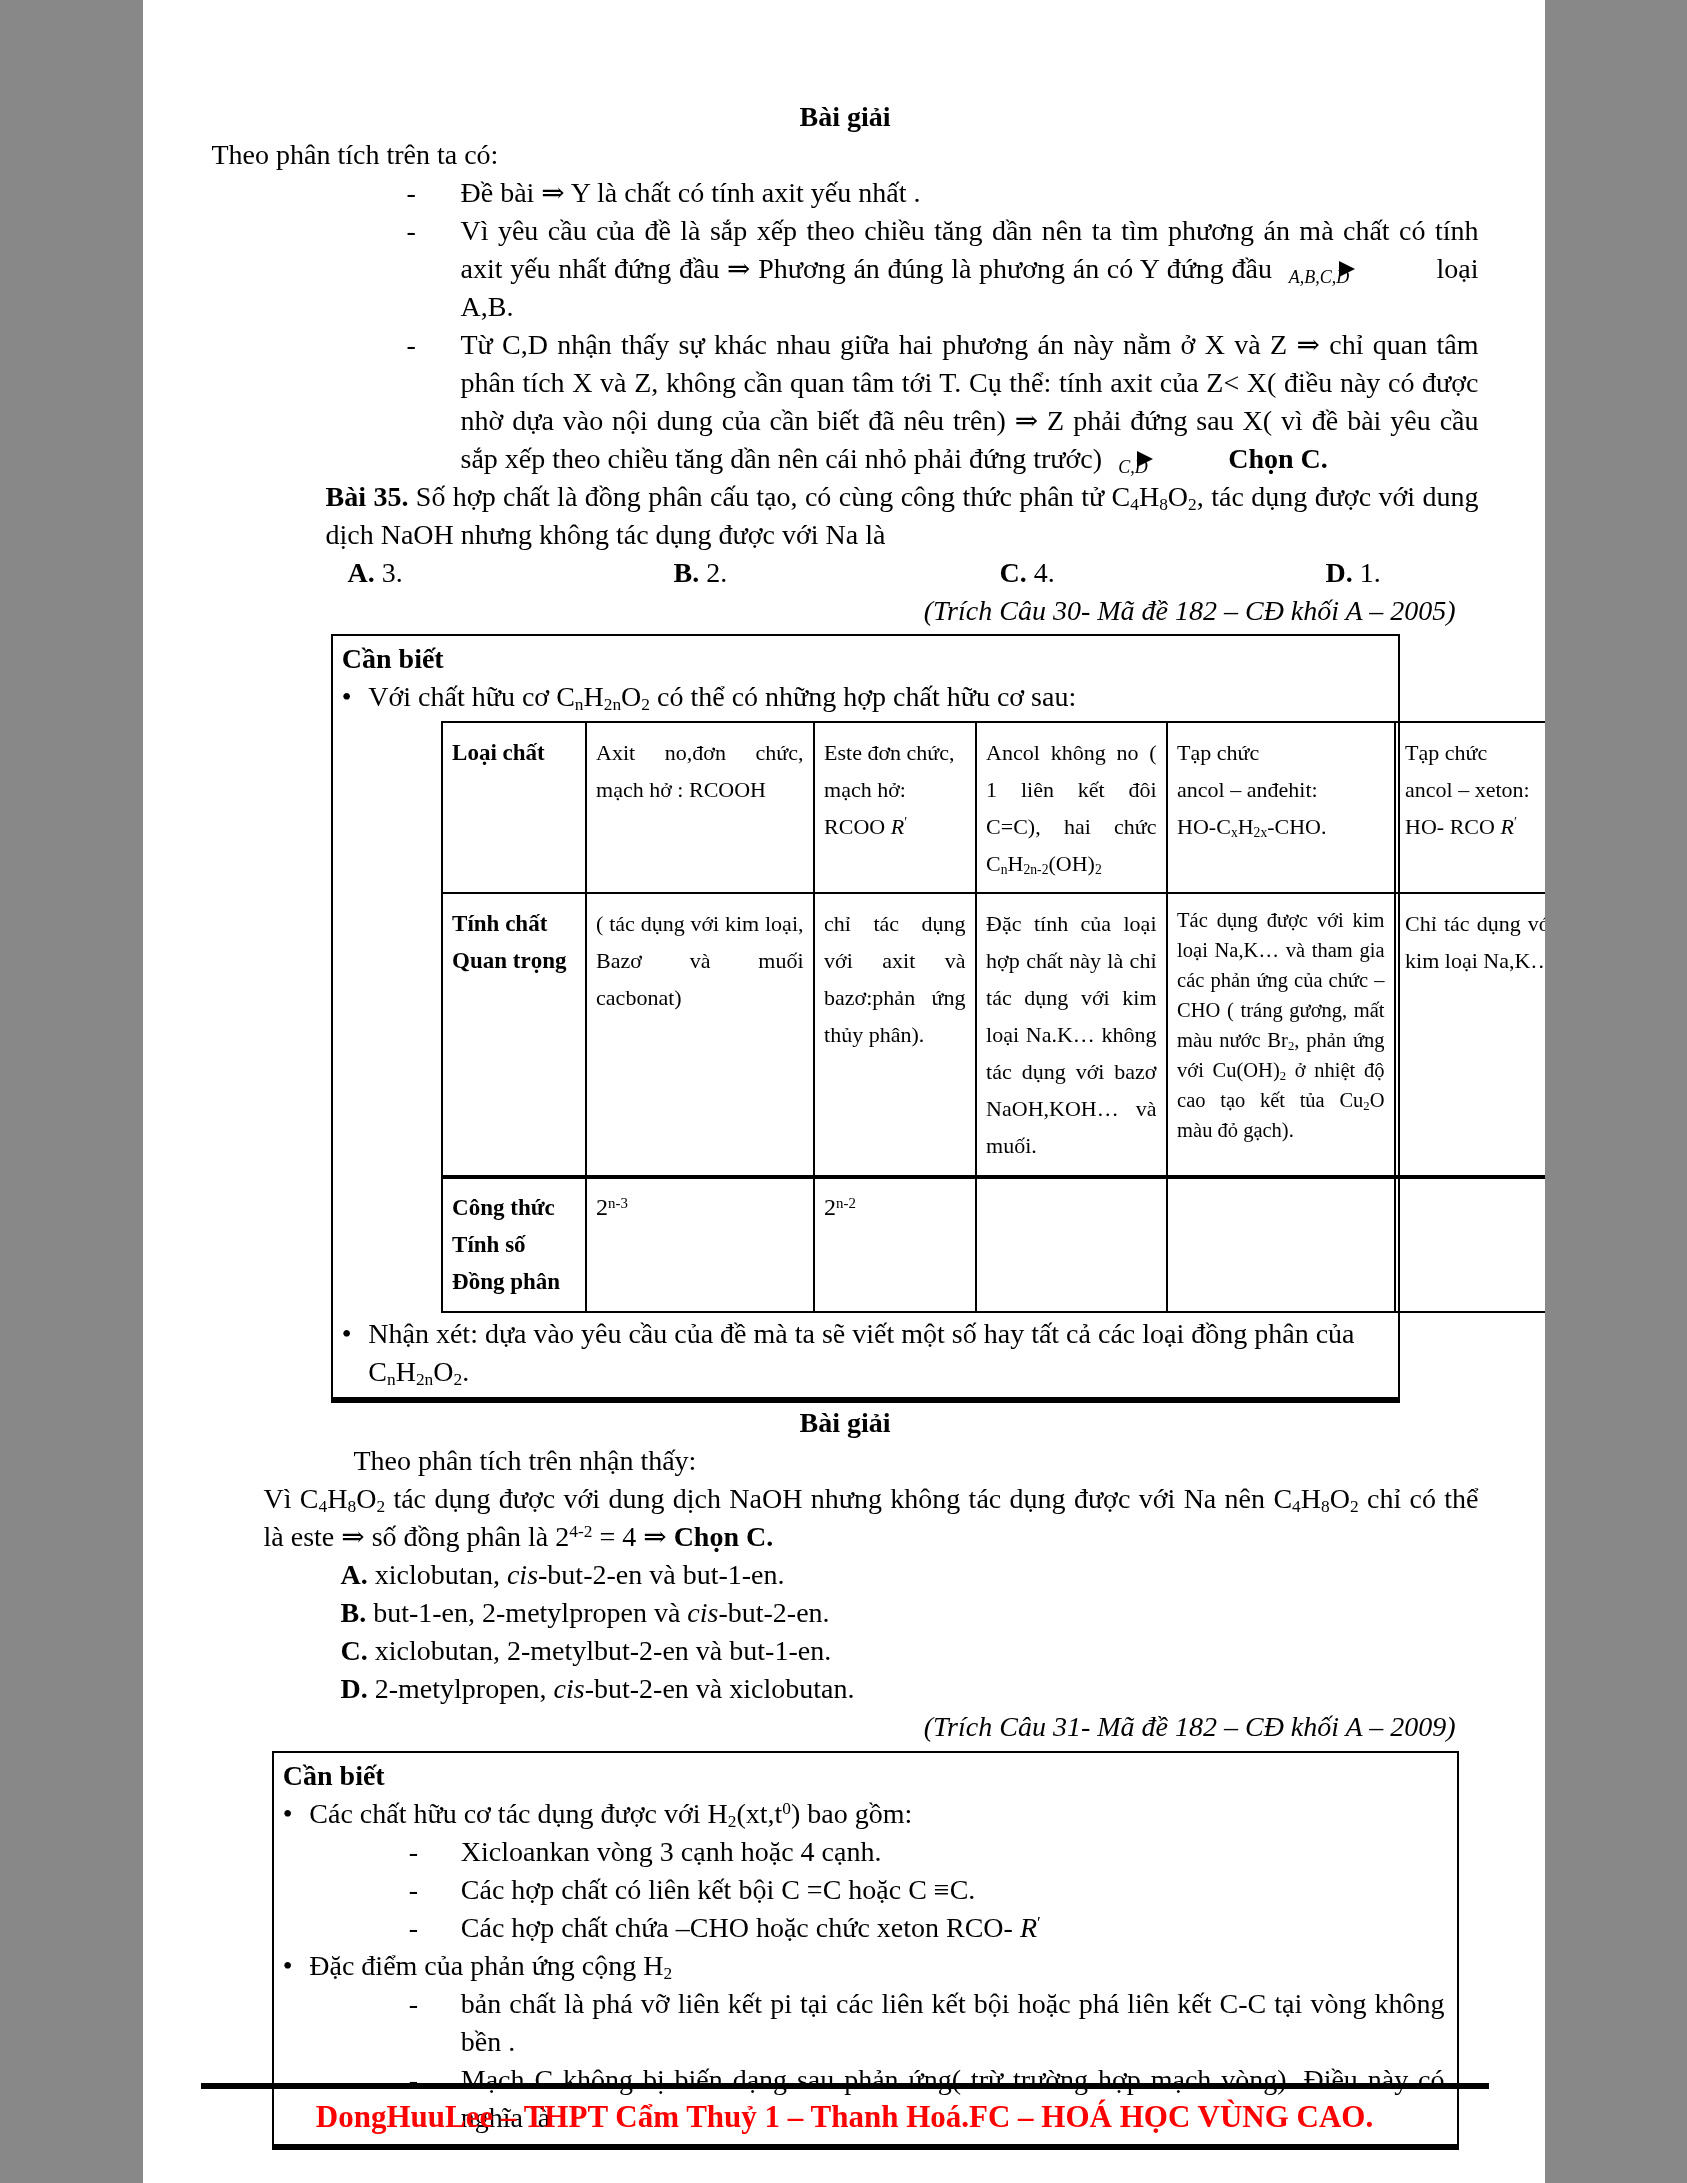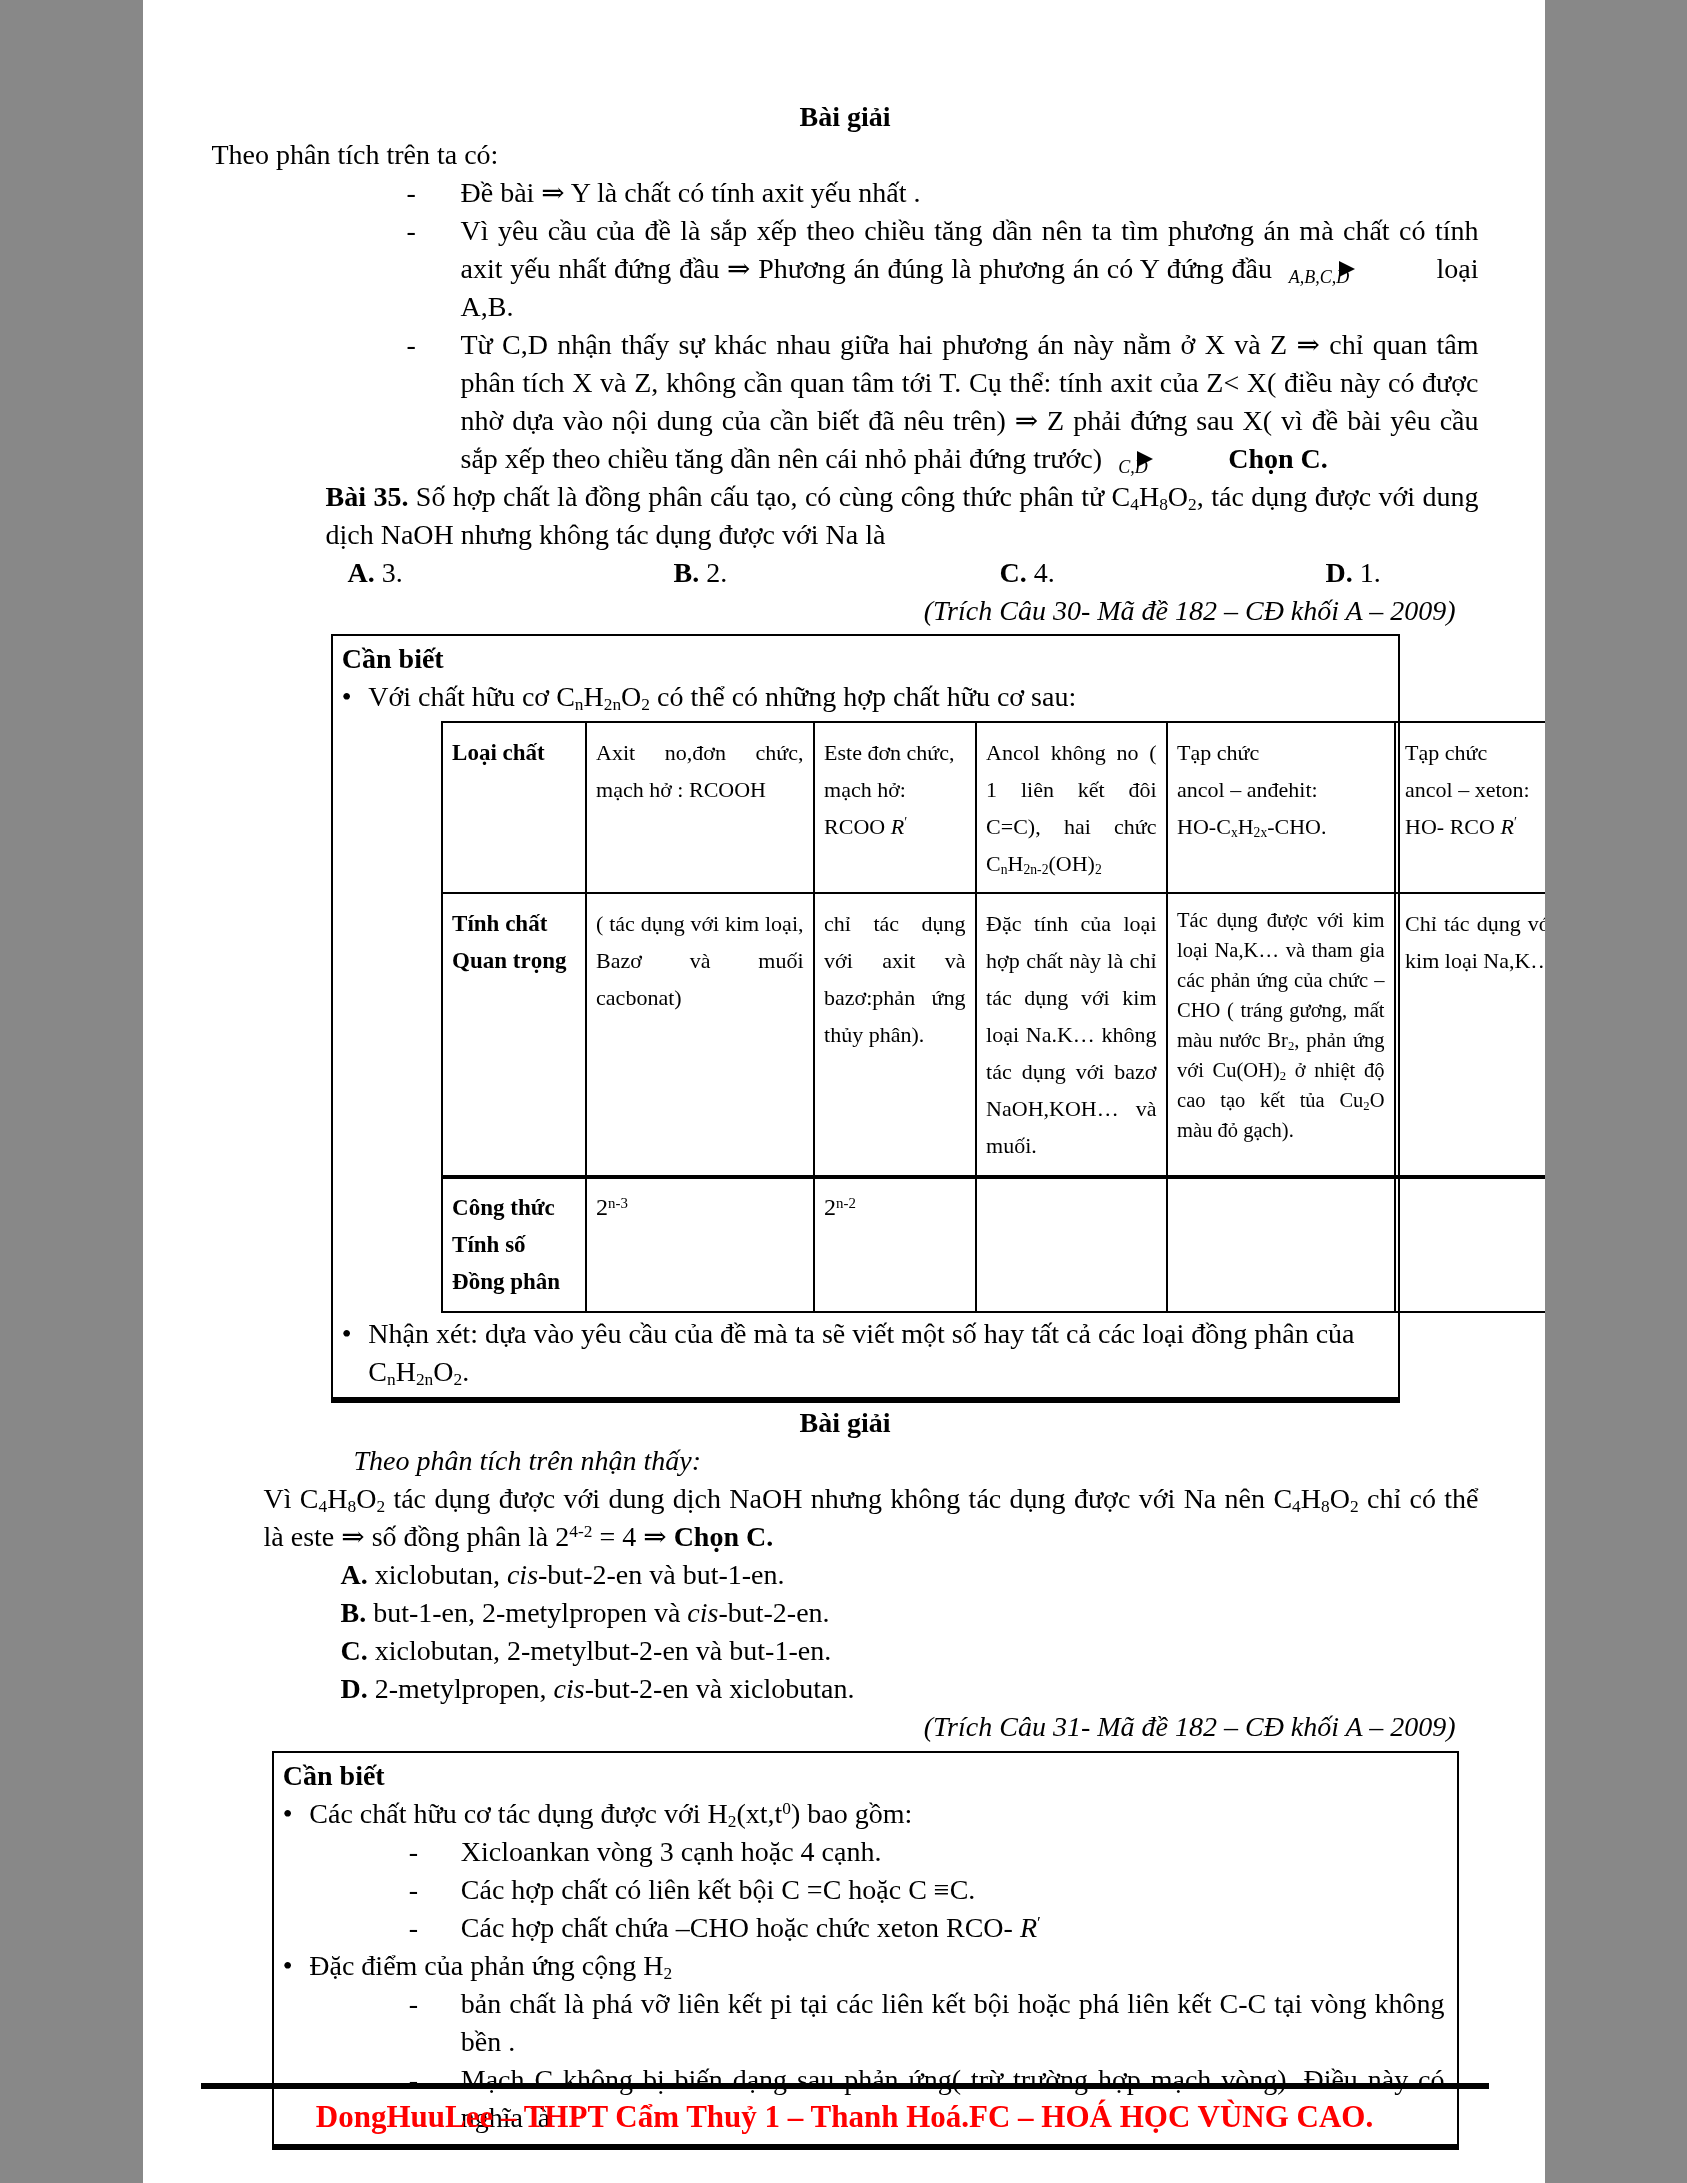--- a/index.html
+++ b/index.html
@@ -61,21 +61,21 @@
   
   table.ctable{border-collapse:collapse;table-layout:fixed;width:1126px;margin:5.3px 0 2.6px 99px;}
   table.ctable td{border:2px solid #000;vertical-align:top;padding:10.6px 9.3px;
     font-size:22px;line-height:37px;text-align:justify;overflow:hidden;}
   table.ctable td.lblcell{font-weight:bold;font-size:23px;text-align:left;}
   table.ctable td.leftal{text-align:left;}
   table.ctable td.tight{line-height:30px;font-size:20.5px;}
   table.ctable td.formula{font-size:24px;text-align:left;}
   table.ctable tr.r3 td{border-top-width:4px;}
 
-  .sol-intro{margin-left:142px;font-style:italic;}
+  .sol-intro{margin-left:142px;}
   .sol-body{margin-left:52px;text-align:justify;}
   .opt{margin-left:129px;}
   .mt1{margin-top:1.3px;}
 
   
   .footer{position:absolute;left:58px;right:56px;bottom:48px;border-top:6px solid #000;padding-top:9.3px;}
   .footer-text{text-align:center;font-weight:bold;font-size:31px;color:#ff0000;line-height:37px;}
 </style>
 </head>
 <body>
@@ -108,21 +108,21 @@
 
   <p class="prob prob35 justify"><b>Bài 35.</b> <span>Số hợp chất là đồng phân cấu tạo, có cùng công thức phân tử C<sub>4</sub>H<sub>8</sub>O<sub>2</sub>, tác dụng được với dung dịch NaOH nhưng không tác dụng được với Na là</span></p>
 
   <div class="answers">
     <span class="ans"><b>A.</b> <span>3.</span></span>
     <span class="ans"><b>B.</b> <span>2.</span></span>
     <span class="ans"><b>C.</b> <span>4.</span></span>
     <span class="ans"><b>D.</b> <span>1.</span></span>
   </div>
 
-  <p class="right">(Trích Câu 30- Mã đề 182 – CĐ  khối A – 2009)</p>
+  <p class="right">(Trích Câu 30- Mã đề 182 – CĐ  khối A – 2005)</p>
 
   <div class="infobox">
     <div class="box-title">Cần biết</div>
     <div class="bullet-line">
       <span class="bmark">•</span>
       <span class="b-text">Với chất hữu cơ C<sub>n</sub>H<sub>2n</sub>O<sub>2</sub> có thể có những hợp chất hữu cơ sau:</span>
     </div>
 
     <table class="ctable">
       <colgroup>

